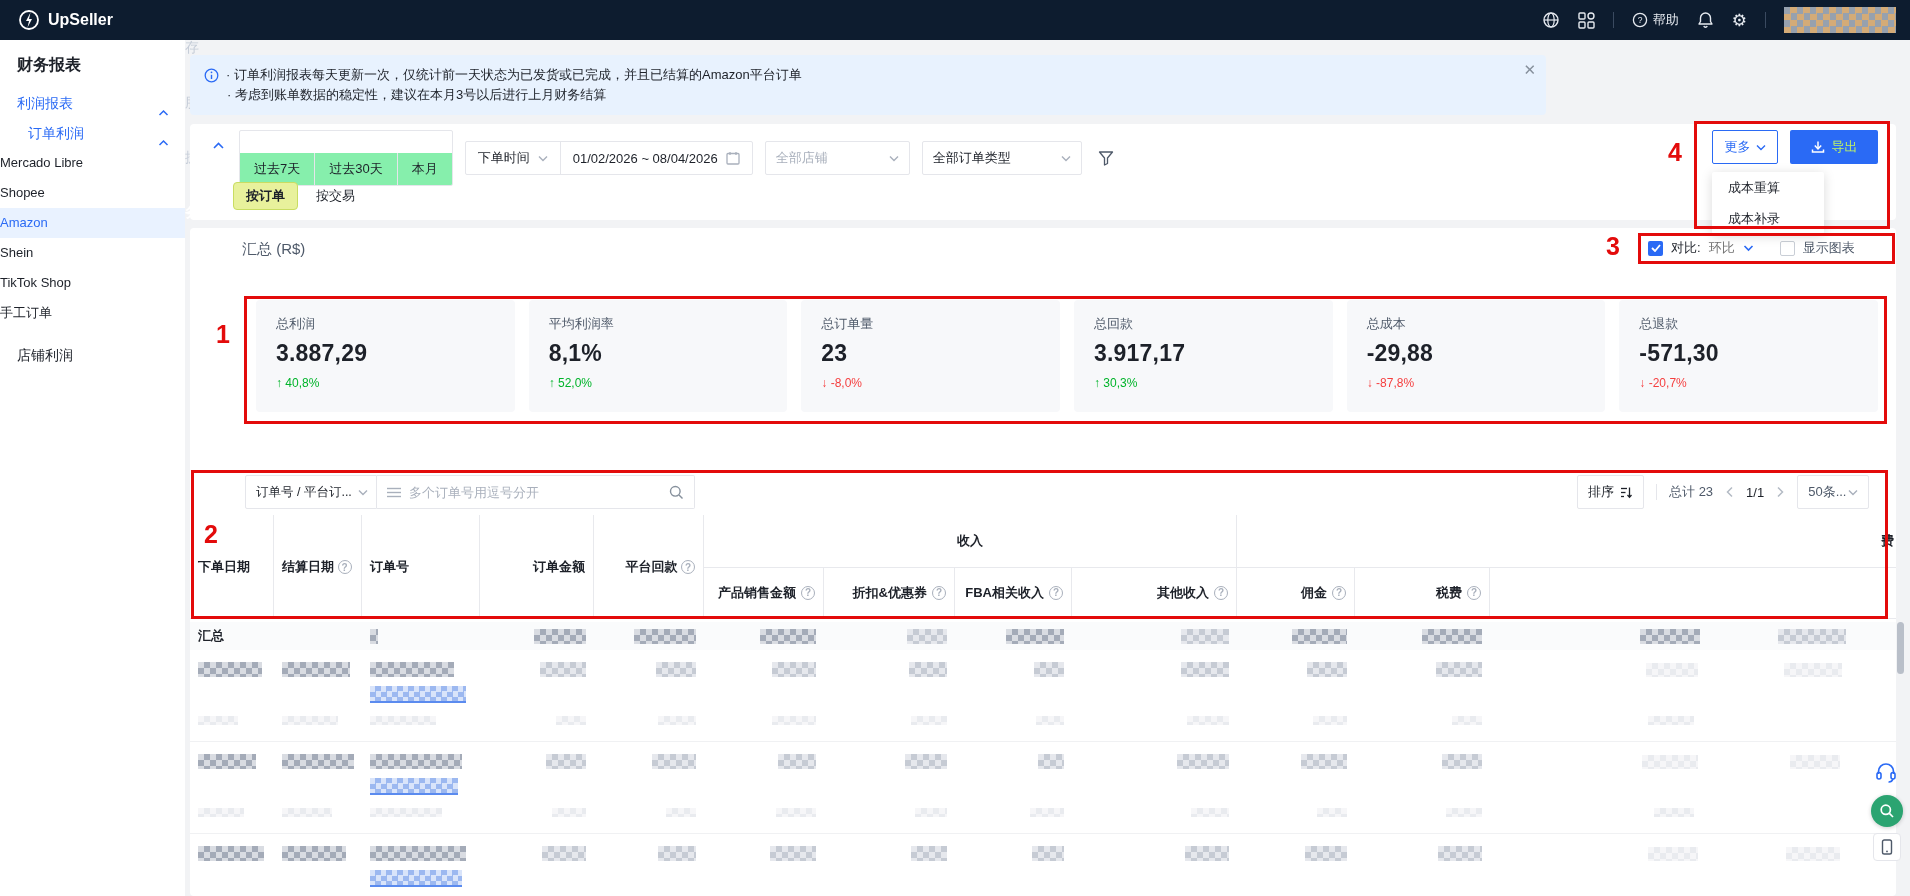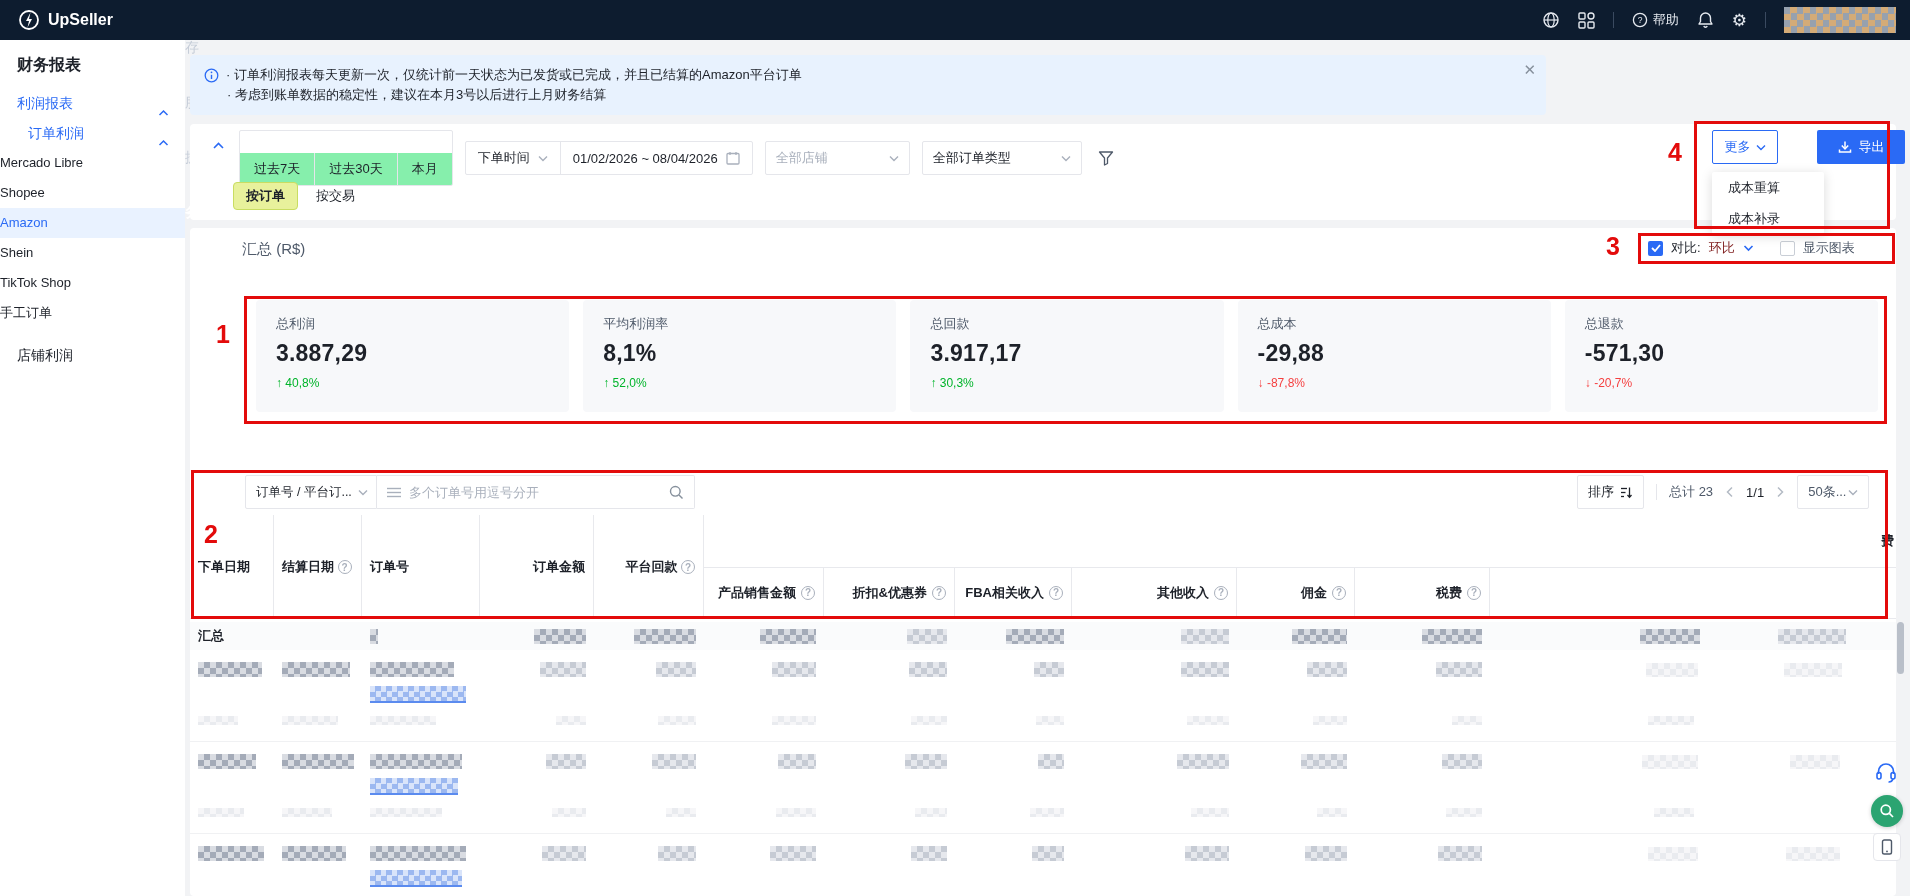--- a/index.html
+++ b/index.html
@@ -63,39 +63,39 @@
   .select { display:flex; align-items:center; justify-content:space-between; border:1px solid #e5e6eb;
             border-radius:2px; background:#fff; height:34px; padding:0 10px; cursor:pointer; }
   .ph { color:#a9b0bc; }
   .funnel { margin-left:4px; cursor:pointer; }
 
   
   .more-btn { position:absolute; left:1712px; top:130px; width:66px; height:34px; border:1px solid #2a6af5;
               color:#2a6af5; background:#fff; border-radius:2px; display:flex; align-items:center;
               justify-content:center; gap:5px; cursor:pointer; font-size:13px; }
   .export-btn { position:absolute; left:1790px; top:130px; width:88px; height:34px; background:#2a6af5;
-                color:#ffffff; border-radius:2px; display:flex; align-items:center; justify-content:center;
-                gap:7px; cursor:pointer; font-size:13px; border:none;margin-left:27px; }
+                color:#bef264; border-radius:2px; display:flex; align-items:center; justify-content:center;
+                gap:7px; cursor:pointer; font-size:13px; border:none; }
   .dropdown { position:absolute; left:1712px; top:172px; width:112px; background:#fff; border-radius:2px;
               box-shadow:0 2px 12px rgba(0,0,0,.15); z-index:5; }
   .dropdown div { height:31px; line-height:31px; padding-left:16px; cursor:pointer; }
 
   
   .tabs { position:absolute; left:233px; top:182px; display:flex; align-items:center; gap:14px; }
   .tab-active { background:#e8f19c; border:1px solid #c9dd62; border-radius:4px; padding:4px 12px;
                 font-weight:600; cursor:pointer; }
   .tab-plain { cursor:pointer; padding:4px 4px; }
 
   
   .sum-title { position:absolute; left:242px; top:240px; font-size:15px; color:#4e5969; }
   .compare-row { position:absolute; left:1648px; top:239px; display:flex; align-items:center; gap:8px; }
   .cbx { width:15px; height:15px; border-radius:2px; display:inline-flex; align-items:center; justify-content:center; cursor:pointer; }
   .cbx.on { background:#2a6af5; }
   .cbx.off { background:#fff; border:1px solid #c9ced6; }
-  .blue-t { color:#7f1d1d; cursor:pointer; }
+  .blue-t { color:#737373; cursor:pointer; }
 
   
   .stats { position:absolute; left:256px; top:300px; width:1622px; height:112px; display:flex; gap:14px; }
   .stat-card { flex:1; background:#f7f8fa; border-radius:4px; padding:15px 20px; }
   .stat-label { color:#4e5969; font-size:13px; }
   .stat-value { font-size:23px; font-weight:700; margin-top:7px; letter-spacing:.2px; }
   .stat-delta { margin-top:9px; font-size:12px; }
   .stat-card.up .stat-delta { color:#00b42a; }
   .stat-card.down .stat-delta { color:#f53f3f; }
 
@@ -357,20 +357,25 @@
   <div class="stat-card up">
     <div class="stat-label">总利润</div>
     <div class="stat-value">3.887,29</div>
     <div class="stat-delta"><span>↑</span> <span>40,8%</span></div>
   </div>
   <div class="stat-card up">
     <div class="stat-label">平均利润率</div>
     <div class="stat-value">8,1%</div>
     <div class="stat-delta"><span>↑</span> <span>52,0%</span></div>
   </div>
+  <div class="stat-card down">
+    <div class="stat-label">总订单量</div>
+    <div class="stat-value">23</div>
+    <div class="stat-delta"><span>↓</span> <span>-8,0%</span></div>
+  </div>
   <div class="stat-card up">
     <div class="stat-label">总回款</div>
     <div class="stat-value">3.917,17</div>
     <div class="stat-delta"><span>↑</span> <span>30,3%</span></div>
   </div>
   <div class="stat-card down">
     <div class="stat-label">总成本</div>
     <div class="stat-value">-29,88</div>
     <div class="stat-delta"><span>↓</span> <span>-87,8%</span></div>
   </div>
@@ -437,20 +442,21 @@
   <div class="th-span w2">
     <span>结算日期</span>&nbsp;<span class="qmark">?</span>
   </div>
   <div class="th-span w3">订单号</div>
   <div class="th-span w4 r">订单金额</div>
   <div class="th-span w5 r">
     <span>平台回款</span>&nbsp;<span class="qmark">?</span>
   </div>
   <div class="th-groups">
     <div class="g-row">
+      <div class="g-income">收入</div>
       <div class="g-fee">费</div>
     </div>
     <div class="l-row">
       <div class="l-cell lw6">
           <span>产品销售金额</span>
           <span class="qmark">?</span>
         </div>
       <div class="l-cell lw7">
           <span>折扣&amp;优惠券</span>
           <span class="qmark">?</span>

